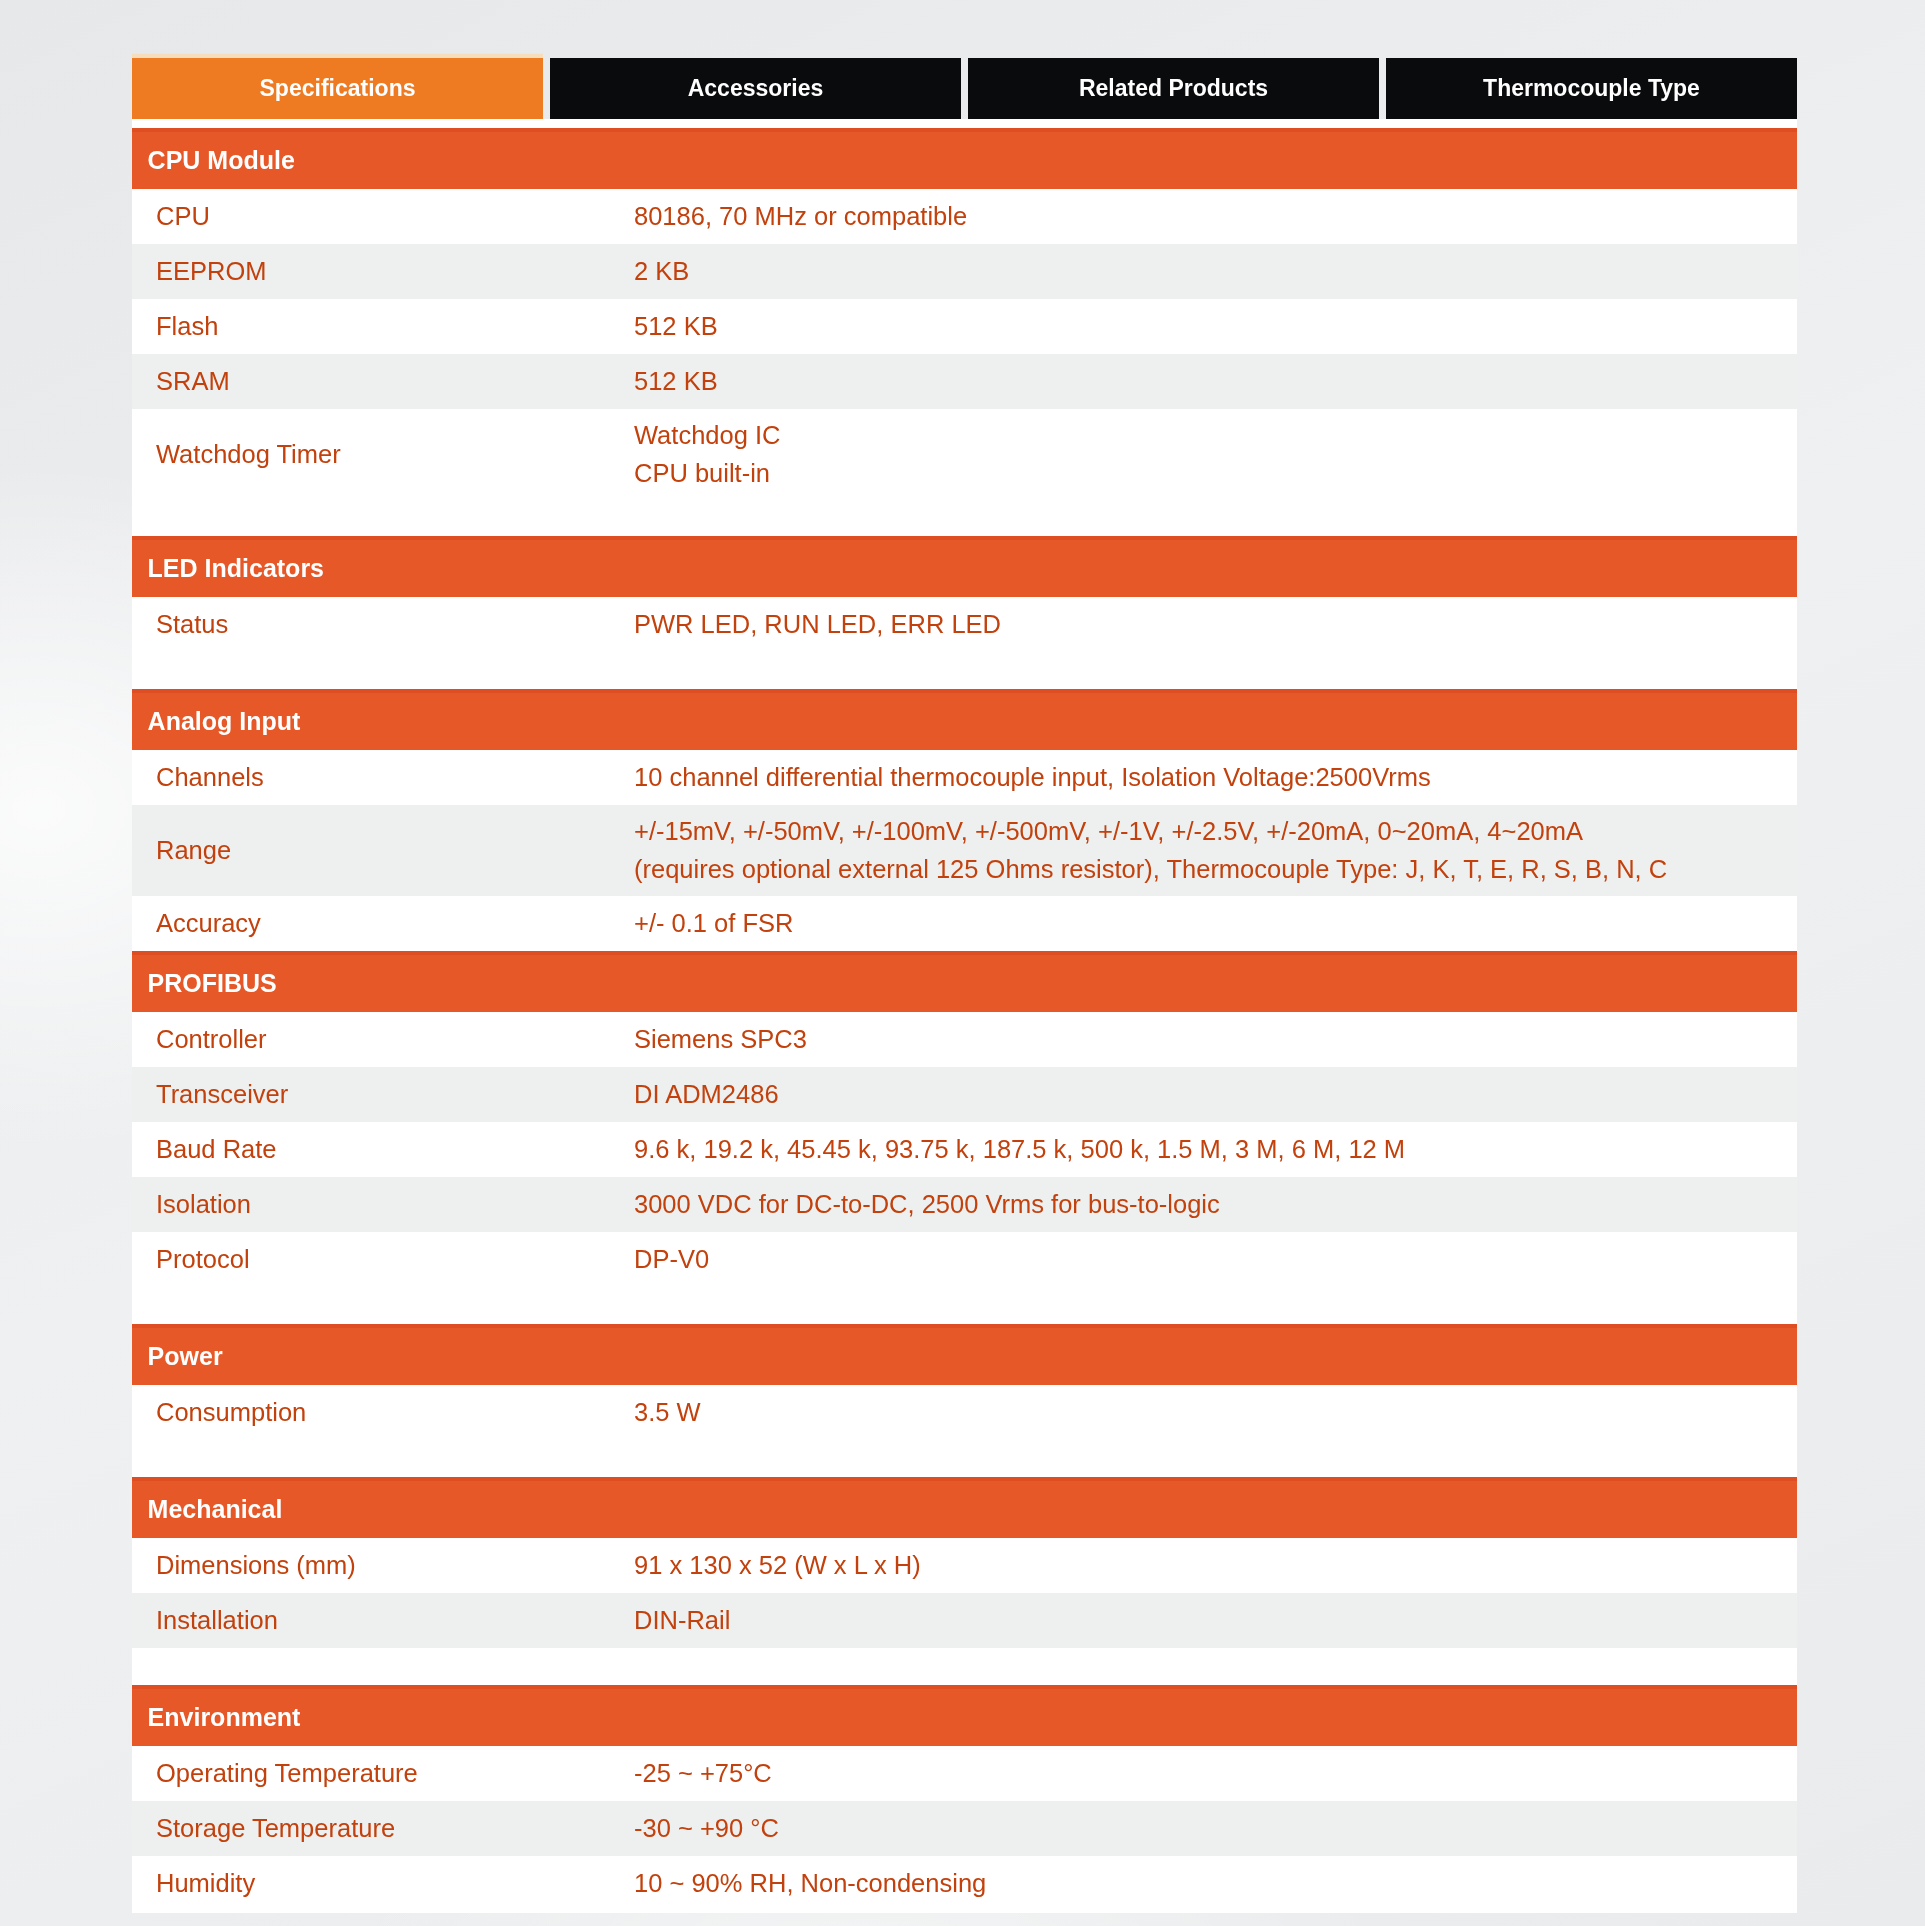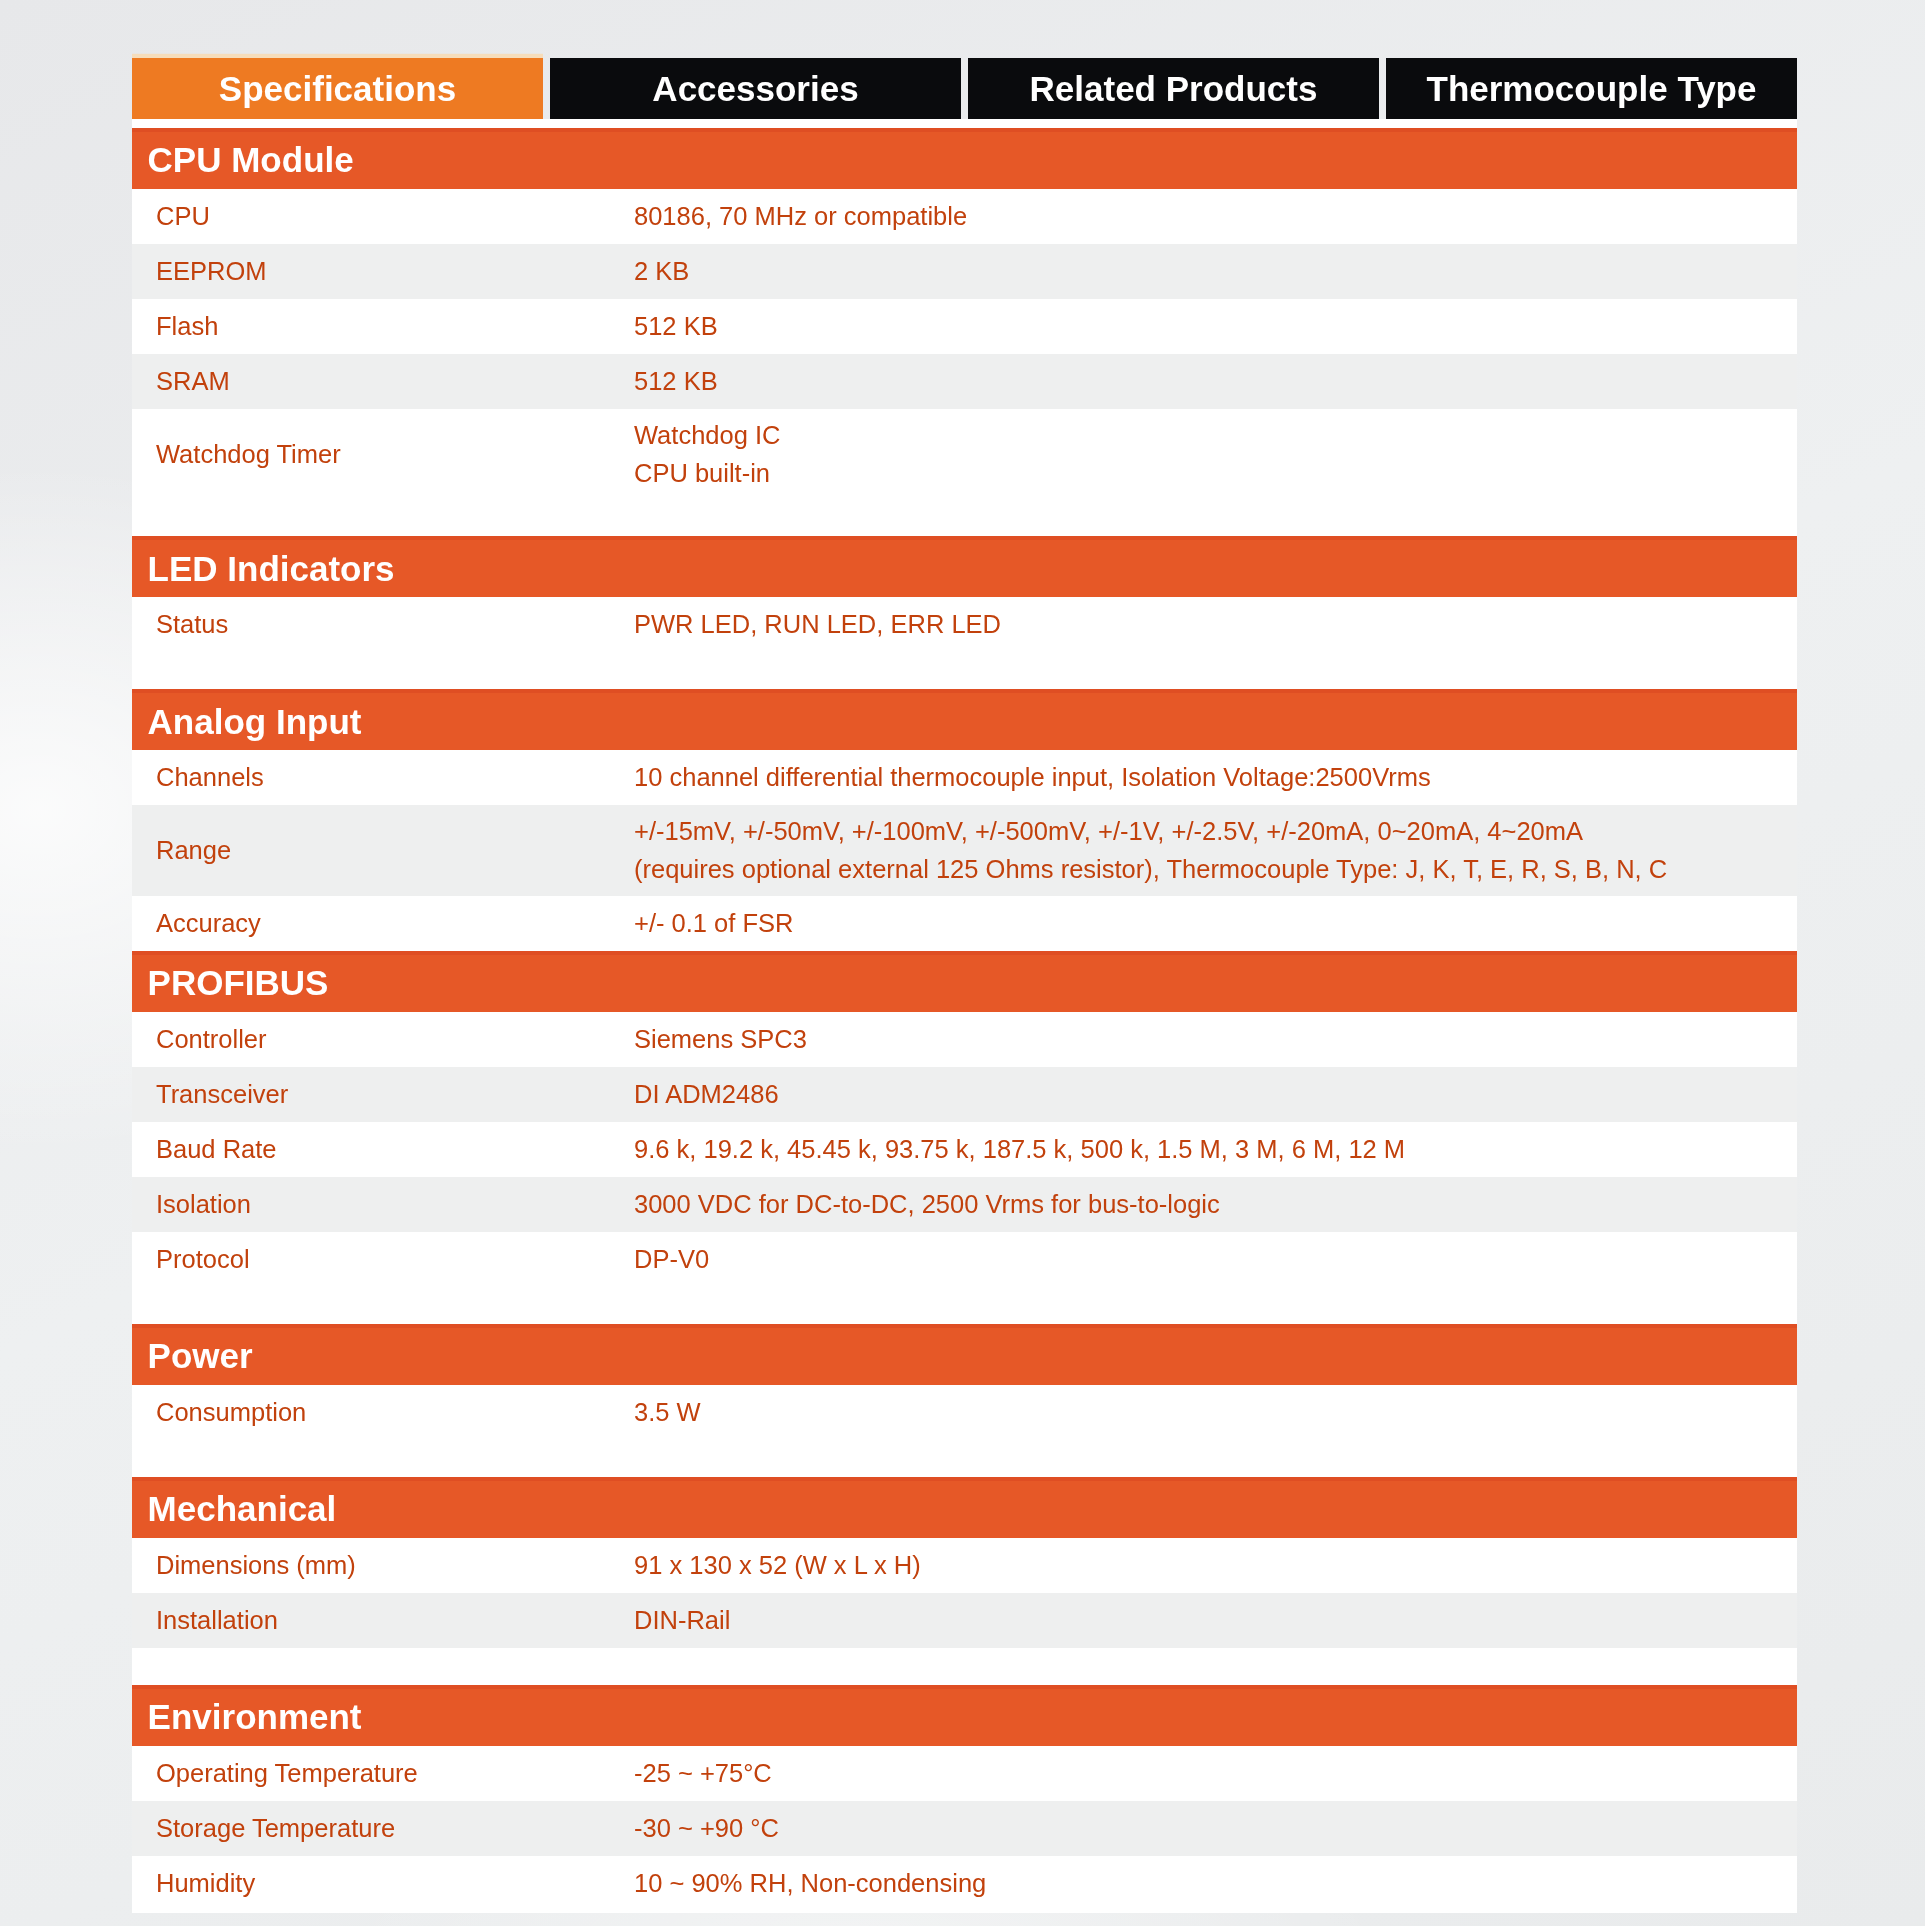--- a/index.html
+++ b/index.html
@@ -14,33 +14,33 @@
       radial-gradient(778px 424px at 45% 104%, rgba(255,255,255,0.45), rgba(255,255,255,0) 70%),
       linear-gradient(155deg, #e7e8ea 0%, #eef0f1 48%, #e9ebec 100%);
   }
   .spec-panel { position: absolute; left: 132px; top: 58px; width: 1665px; }
 
   
   .tabs { display: flex; gap: 7px; }
   .tab {
     flex: 1 1 0; height: 61px; background: #0a0b0d; color: #ffffff;
     display: flex; align-items: center; justify-content: center;
-    font-size: 35px; font-weight: bold; cursor: pointer; user-select: none;
+    font-size: 23px; font-weight: bold; cursor: pointer; user-select: none;
   }
   .tab.active { background: #ee7a22; box-shadow: 0 -4.2px 0 #f6ddbb; }
 
   
   .content { background: #ffffff; padding-top: 8.5px; padding-bottom: 2.8px; }
   .section { margin-bottom: 0; }
   .section.gap-after { margin-bottom: 37px; }
   .sec-header {
     height: 61px; box-sizing: border-box;
     background: #e65827; border-top: 4.2px solid #df4e23;
     display: flex; align-items: center; padding-left: 15.6px;
-    color: #ffffff; font-size: 35px; font-weight: bold;
+    color: #ffffff; font-size: 25px; font-weight: bold;
   }
   .row {
     display: flex; align-items: center;
     min-height: 55px; box-sizing: border-box; padding: 7px 0;
     background: #ffffff;
   }
   .rows .row:nth-child(even) { background: #eeefef; }
   .cell { font-size: 25.5px; color: #c2410c; line-height: 1.5; }
   .cell.label { flex: 0 0 502px; padding-left: 24px; box-sizing: border-box; }
   .cell.value { flex: 1 1 auto; padding-right: 28px; white-space: pre-line; }

